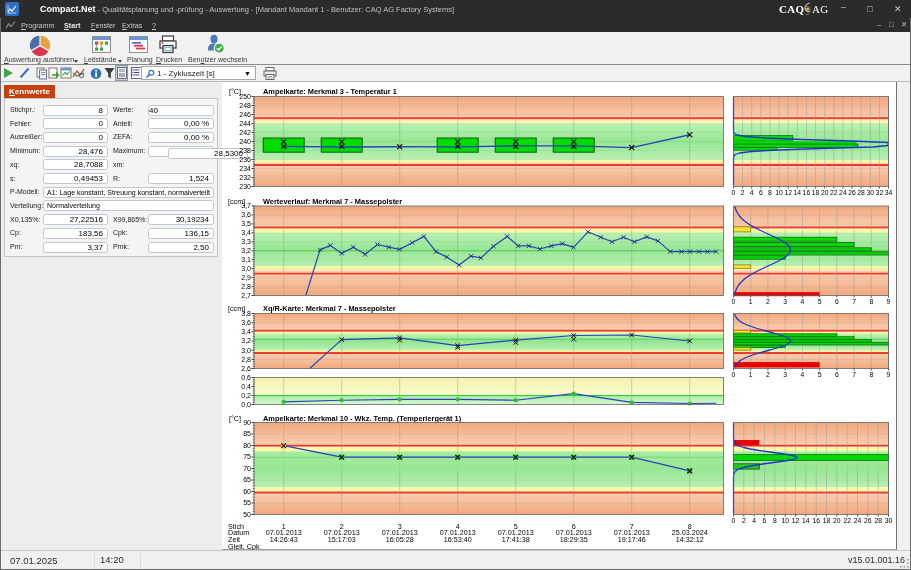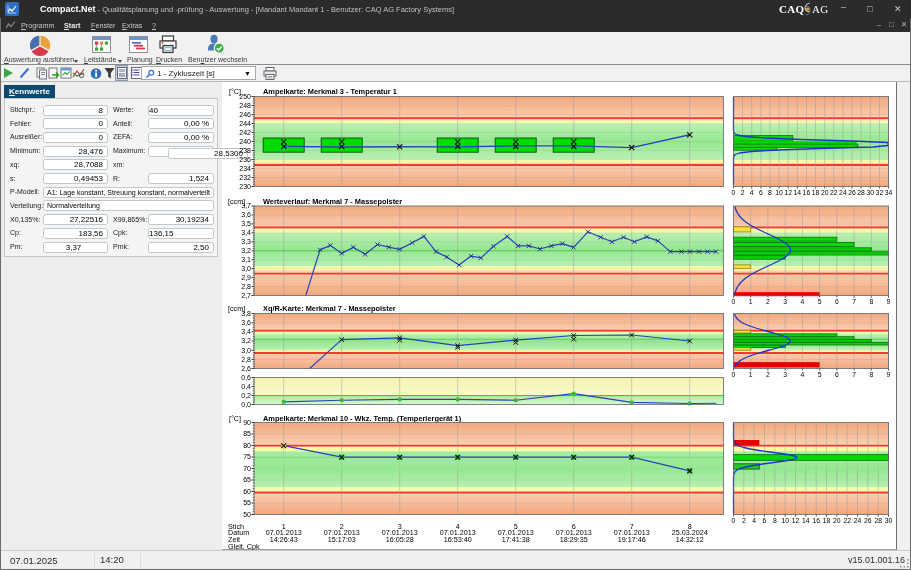--- a/index.html
+++ b/index.html
@@ -165,21 +165,21 @@
   <svg class="abs" style="left:263px;top:2px" width="14" height="13" viewBox="0 0 14 13">
       <rect x="3" y="0.5" width="8" height="3.5" fill="#fff" stroke="#666"></rect>
       <rect x="1" y="4" width="12" height="5" fill="#E8E8E8" stroke="#666"></rect>
       <rect x="3" y="7.5" width="8" height="5" fill="#fff" stroke="#666"></rect>
       <line x1="4.5" y1="9.5" x2="9.5" y2="9.5" stroke="#99A"></line>
       <line x1="4.5" y1="11" x2="9.5" y2="11" stroke="#99A"></line>
     </svg>
 </div>
 <div class="abs leftpane">
   <div class="abs" style="left:4px;top:16px;width:214px;height:159px;background:#F4F4F4;border:1px solid #C6C6C6"></div>
-  <div class="abs" style="left:4px;top:3px;width:51px;height:13px;background:#0c4a6e;color:#fff;font-size:8px;font-weight:bold;text-align:center;line-height:13px"><u>K</u>ennwerte</div>
+  <div class="abs" style="left:4px;top:3px;width:51px;height:13px;background:#c2410c;color:#fff;font-size:8px;font-weight:bold;text-align:center;line-height:13px"><u>K</u>ennwerte</div>
 </div>
 <div class="abs childwin"></div>
 <div class="abs" style="left:0;top:0;width:222px;height:570px">
 <div class="lb" style="left:10px;top:106.0px">Stichpr.:</div>
 <div class="ib" style="left:43px;top:104.5px;width:65px;text-align:right;padding-right:4px;">8</div>
 <div class="lb" style="left:113px;top:106.0px">Werte:</div>
 <div class="ib" style="left:148px;top:104.5px;width:66px;text-align:left;padding-right:4px;">40</div>
 <div class="lb" style="left:10px;top:119.7px">Fehler:</div>
 <div class="ib" style="left:43px;top:118.2px;width:65px;text-align:right;padding-right:4px;">0</div>
 <div class="lb" style="left:113px;top:119.7px">Anteil:</div>
@@ -204,23 +204,23 @@
 <div class="ib" style="left:43px;top:186.7px;width:171px;text-align:left;padding-left:3px;font-size:7.0px;">A1: Lage konstant, Streuung konstant, normalverteilt</div>
 <div class="lb" style="left:10px;top:201.9px">Verteilung:</div>
 <div class="ib" style="left:43px;top:200.39999999999998px;width:171px;text-align:left;padding-left:3px;font-size:7.0px;">Normalverteilung</div>
 <div class="lb" style="left:10px;top:215.6px">X0,135%:</div>
 <div class="ib" style="left:43px;top:214.1px;width:65px;text-align:right;padding-right:4px;">27,22516</div>
 <div class="lb" style="left:113px;top:215.6px">X99,865%:</div>
 <div class="ib" style="left:148px;top:214.1px;width:66px;text-align:right;padding-right:4px;">30,19234</div>
 <div class="lb" style="left:10px;top:229.3px">Cp:</div>
 <div class="ib" style="left:43px;top:227.8px;width:65px;text-align:right;padding-right:4px;">183,56</div>
 <div class="lb" style="left:113px;top:229.3px">Cpk:</div>
-<div class="ib" style="left:148px;top:227.8px;width:66px;text-align:left;padding-right:4px;">136,15</div>
+<div class="ib" style="left:148px;top:227.8px;width:66px;text-align:right;padding-right:4px;">136,15</div>
 <div class="lb" style="left:10px;top:243.0px">Pm:</div>
-<div class="ib" style="left:43px;top:241.5px;width:65px;text-align:center;padding-right:4px;">3,37</div>
+<div class="ib" style="left:43px;top:241.5px;width:65px;text-align:right;padding-right:4px;">3,37</div>
 <div class="lb" style="left:113px;top:243.0px">Pmk:</div>
 <div class="ib" style="left:148px;top:241.5px;width:66px;text-align:right;padding-right:4px;">2,50</div>
 </div>
 <svg width="911" height="570" viewBox="0 0 911 570" style="position:absolute;left:0;top:0">
 <defs>
 <linearGradient id="salT" x1="0" y1="0" x2="0" y2="1">
 <stop offset="0" stop-color="#F1A87E"></stop>
         <stop offset="1" stop-color="#FBD2B6"></stop>
 </linearGradient>
 <linearGradient id="salB" x1="0" y1="0" x2="0" y2="1">

